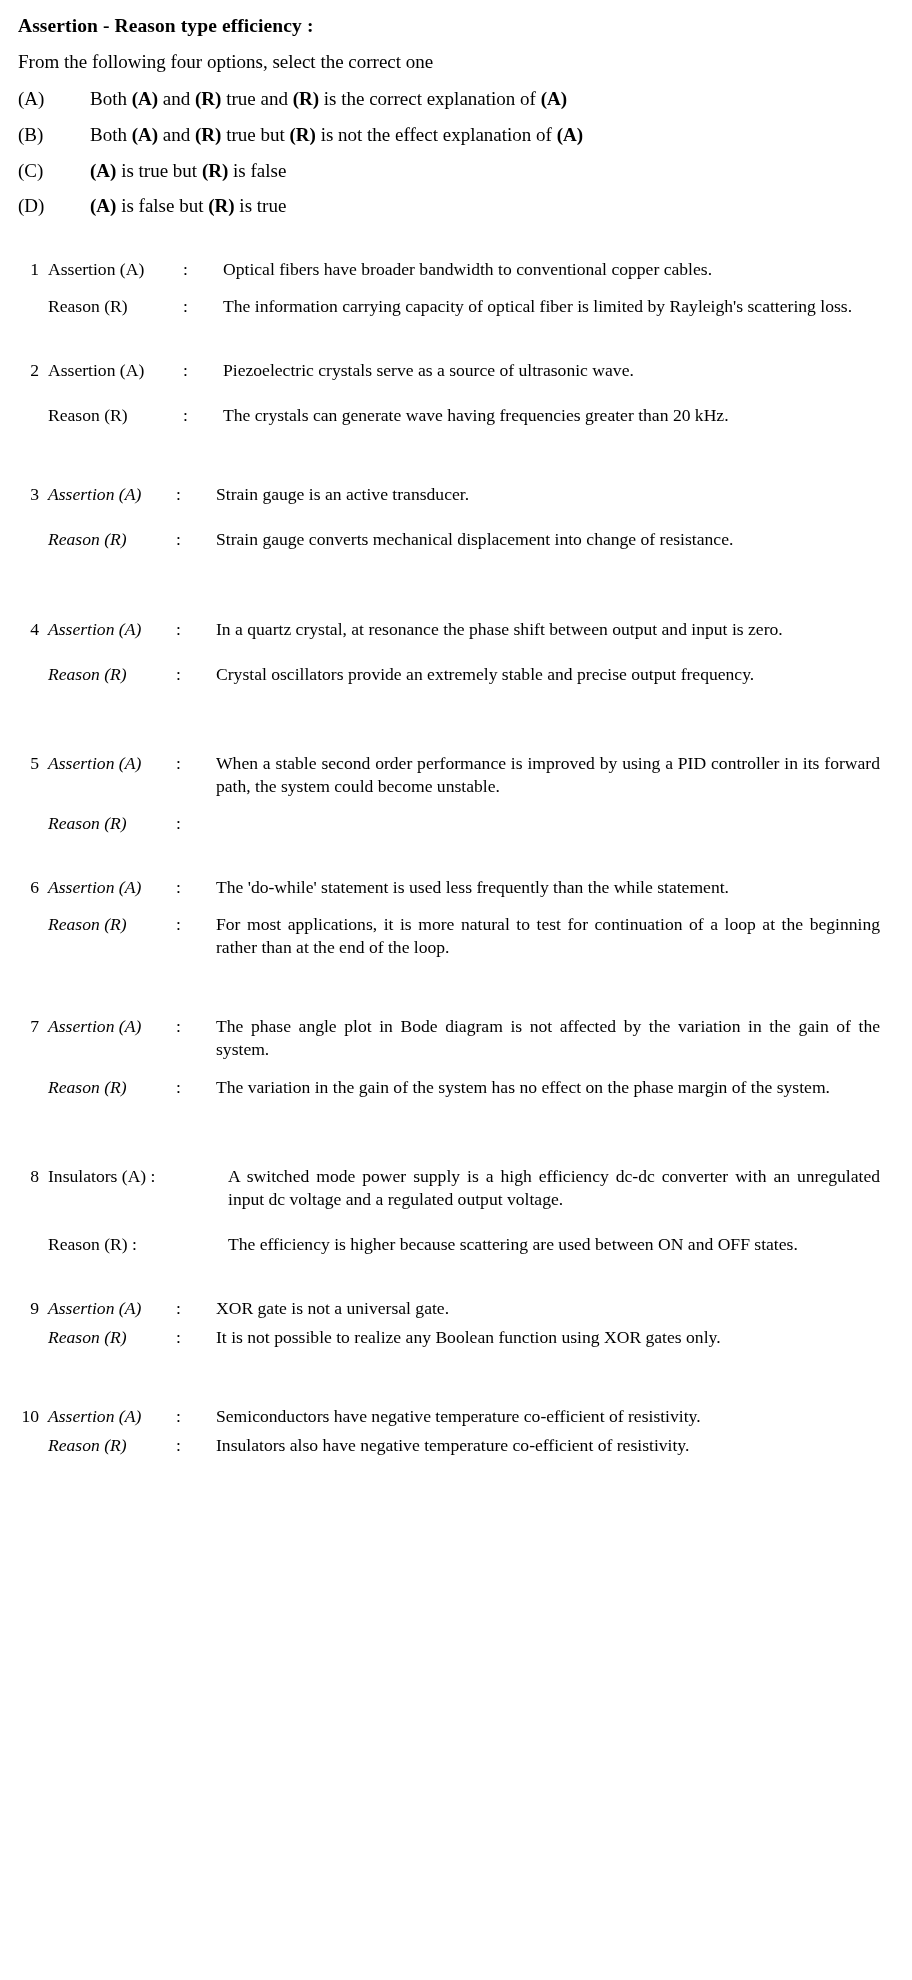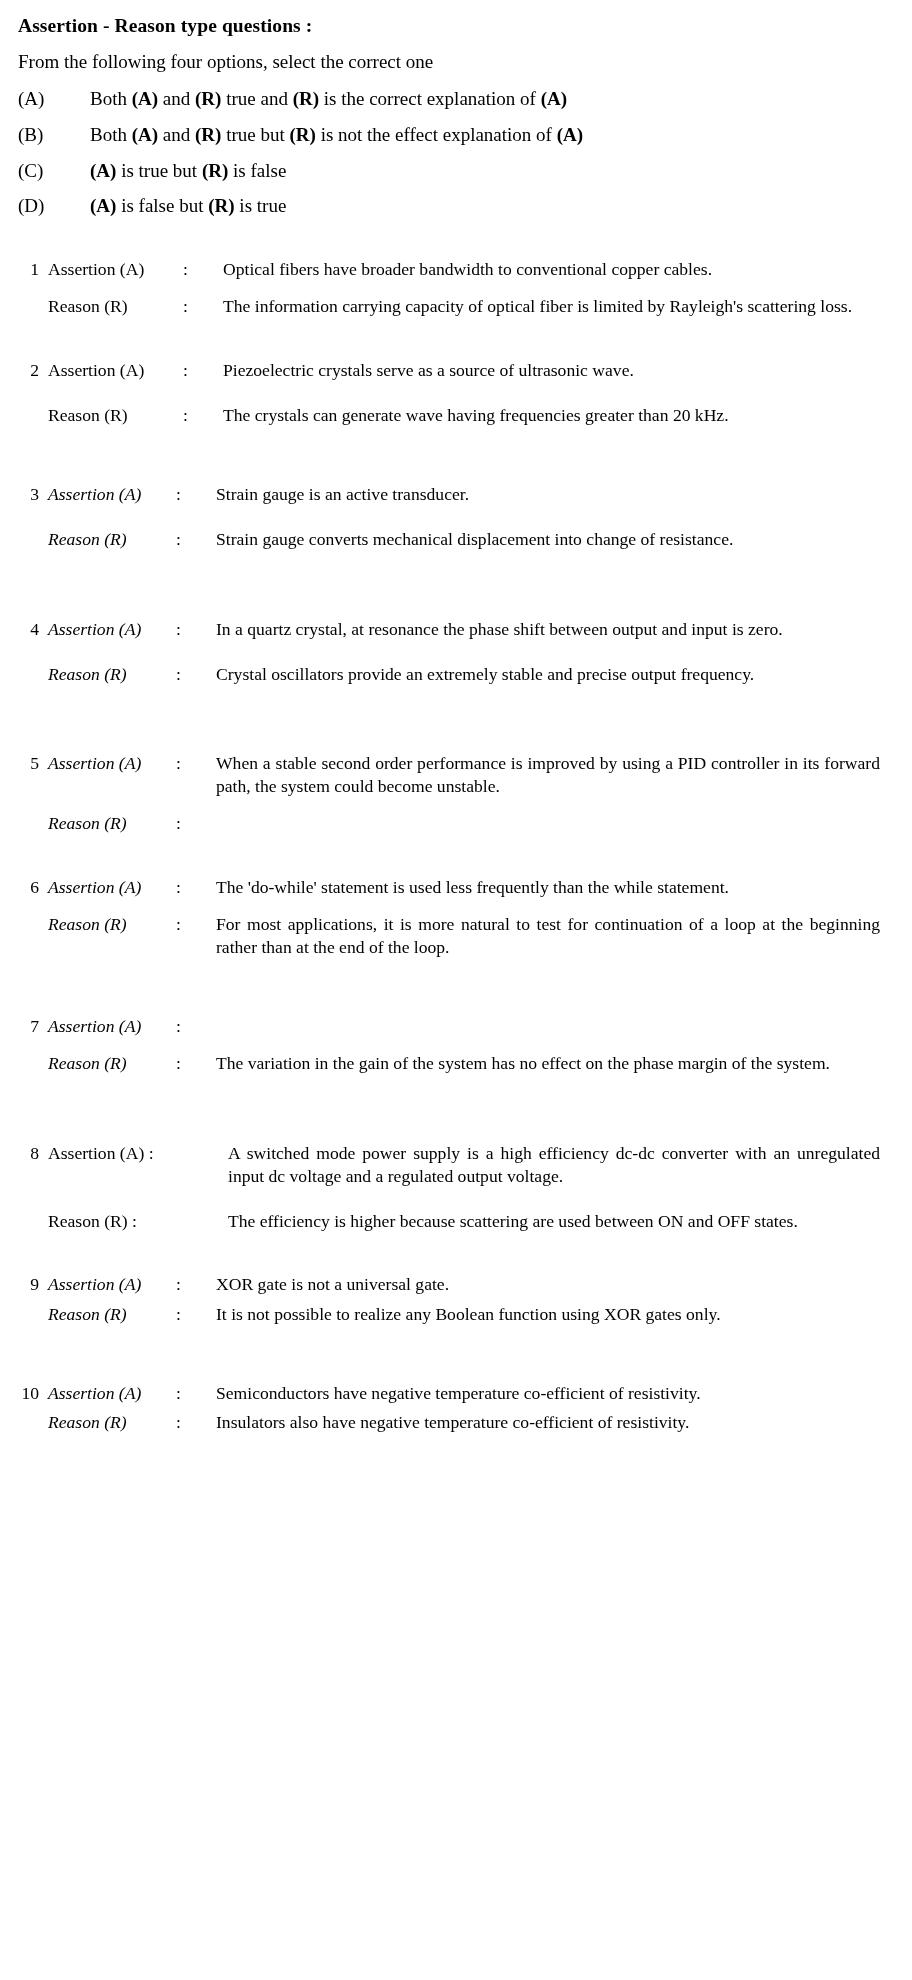--- a/index.html
+++ b/index.html
@@ -109,21 +109,21 @@
   .gap-reason-lg { height: 22px; }
   .gap-block-md { height: 40px; }
   .gap-block-lg { height: 56px; }
   .gap-block-xl { height: 66px; }
 </style>
 </head>
 <body>
 
 <div class="page">
 
-  <div class="doc-title">Assertion - Reason type questions :</div>
+  <div class="doc-title">Assertion - Reason type efficiency :</div>
 
   <div class="instruction">From the following four options, select the correct one</div>
 
   <div class="option-list" id="option-list">
       <div class="option-row">
         <span class="option-key">(A)</span>
         <span class="option-text"><span>Both </span><b>(A)</b><span> and </span><b>(R)</b><span> true and </span><b>(R)</b><span> is the correct explanation of </span><b>(A)</b></span>
       </div>
       <div class="option-row">
         <span class="option-key">(B)</span>
@@ -233,34 +233,35 @@
           <span class="qcolon">:</span>
           <span class="qbody">For most applications, it is more natural to test for continuation of a loop at the beginning rather than at the end of the loop.</span>
         </div>
       </div>
       <div class="gap-block-lg"></div>
       <div class="qblock">
         <div class="qrow">
           <span class="qnum">7</span>
           <span class="qlabel italic" style="width: 128px;">Assertion (A)</span>
           <span class="qcolon">:</span>
+          <span class="qbody">The phase angle plot in Bode diagram is not affected by the variation in the gain of the system.</span>
         </div>
         <div class="gap-reason-md"></div>
         <div class="qrow">
           <span class="qnum"></span>
           <span class="qlabel italic" style="width: 128px;">Reason (R)</span>
           <span class="qcolon">:</span>
           <span class="qbody">The variation in the gain of the system has no effect on the phase margin of the system.</span>
         </div>
       </div>
       <div class="gap-block-xl"></div>
       <div class="qblock">
         <div class="qrow">
           <span class="qnum">8</span>
-          <span class="qlabel" style="width: 140px;">Assertion (A) :</span>
+          <span class="qlabel" style="width: 140px;">Insulators (A) :</span>
           <span class="qcolon hidden">:</span>
           <span class="qbody">A switched mode power supply is a high efficiency dc-dc converter with an unregulated input dc voltage and a regulated output voltage.</span>
         </div>
         <div class="gap-reason-lg"></div>
         <div class="qrow">
           <span class="qnum"></span>
           <span class="qlabel" style="width: 140px;">Reason (R) :</span>
           <span class="qcolon hidden">:</span>
           <span class="qbody">The efficiency is higher because scattering are used between ON and OFF states.</span>
         </div>

